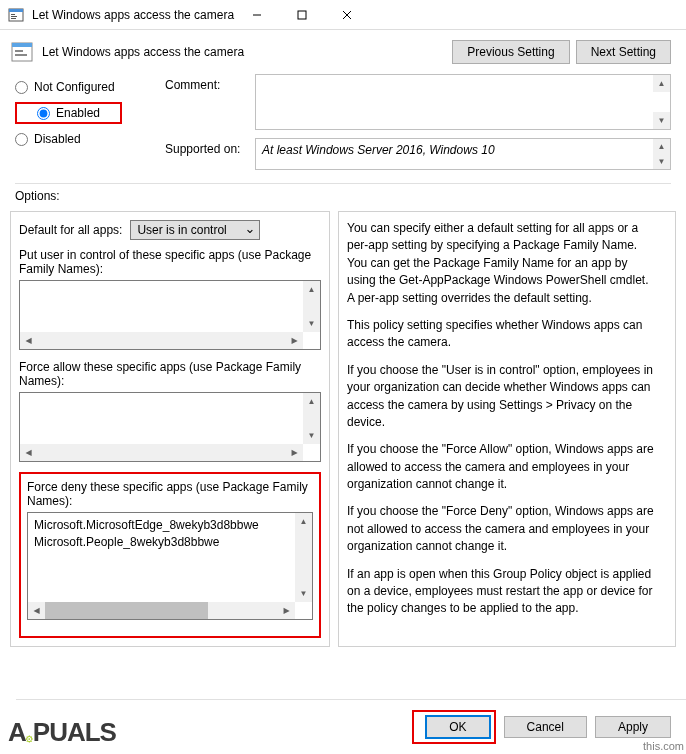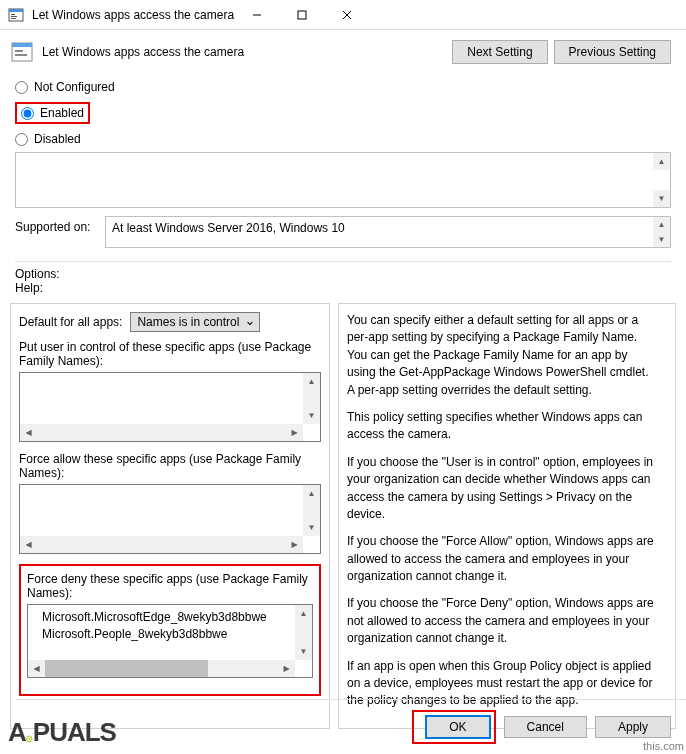--- a/index.html
+++ b/index.html
@@ -8,54 +8,54 @@
     .titlebar { height: 30px; display: flex; align-items: center; border-bottom: 1px solid #ddd; }
     .titlebar-icon { width: 16px; height: 16px; margin: 0 8px; }
     .win-controls { display: flex; }
     .win-btn { width: 45px; height: 30px; display: flex; align-items: center; justify-content: center; cursor: pointer; }
     
     .header-row { display: flex; align-items: center; padding: 10px 15px 10px 10px; }
     .header-icon { width: 24px; height: 24px; margin-right: 8px; }
     .header-title { flex: 1; }
     .nav-btn { padding: 4px 14px; border: 1px solid #adadad; background: #e1e1e1; margin-left: 6px; cursor: pointer; }
     
-    .radio-section { display: flex; padding: 0 15px; flex-direction: column; }
+    .radio-section { display: flex; padding: 0 15px; }
     .radio-col { width: 150px; }
     .radio-row { display: flex; align-items: center; padding: 6px 0; }
     .radio-row input[type=radio] { margin-right: 6px; }
-    .highlight-box { border: 2px solid #e60000; padding: 2px 4px; margin: 2px 0; display: inline-flex; align-items: flex-end; }
+    .highlight-box { border: 2px solid #e60000; padding: 2px 20px; margin: 2px 0; display: inline-flex; align-items: flex-end; }
     .highlight-box-nob { padding: 6px 0; }
     
     .field-col { flex: 1; }
     .field-group { display: flex; margin-bottom: 8px; }
     .field-label { width: 90px; padding-top: 4px; }
     .textarea-box { flex: 1; border: 1px solid #c0c0c0; min-height: 56px; position: relative; background: #fff; }
-    .supported-box { flex: 1; border: 1px solid #c0c0c0; padding: 4px 6px; min-height: 32px; background: #fff; position: relative; }
+    .supported-box { flex: 1; border: 1px solid #c0c0c0; padding: 4px 6px; min-height: 32px; background: #fff; position: relative; font-style: italic; }
     .scroll-arrows { position: absolute; right: 0; top: 0; bottom: 0; width: 17px; display: flex; flex-direction: column; justify-content: space-between; }
     .scroll-arrow { height: 17px; background: #f0f0f0; display: flex; align-items: center; justify-content: center; color: #606060; font-size: 8px; cursor: pointer; }
     
     .divider { border-top: 1px solid #e0e0e0; margin: 5px 15px; }
     
-    .section-headers { display: flex; padding: 0 15px 8px; flex-direction: column; }
+    .section-headers { display: flex; padding: 0 15px 8px; }
     .options-header { width: 330px; }
     .help-header { flex: 1; }
     
     .content-area { display: flex; padding: 0 10px; gap: 8px; }
     .options-panel { width: 320px; border: 1px solid #d0d0d0; padding: 8px; }
     .help-panel { flex: 1; border: 1px solid #d0d0d0; padding: 8px 4px 8px 8px; position: relative; }
     .help-text { line-height: 1.45; padding-right: 15px; }
     .help-text p { margin-bottom: 10px; }
     
     .option-row { display: flex; align-items: center; margin-bottom: 8px; }
     .option-label { margin-bottom: 2px; }
     .select-box { border: 1px solid #7a7a7a; padding: 2px 20px 2px 6px; background: #e1e1e1; position: relative; cursor: pointer; min-width: 130px; }
     .select-box::after { content: "⌄"; position: absolute; right: 4px; top: 0; font-size: 13px; }
     
     .list-box { border: 1px solid #7a7a7a; height: 70px; margin-top: 4px; margin-bottom: 10px; position: relative; background: #fff; }
-    .list-box-h { height: 74px; padding-left: 8px; }
+    .list-box-h { height: 108px; }
     .list-content { padding: 4px 6px; line-height: 1.4; }
     .vscroll { position: absolute; right: 0; top: 0; bottom: 17px; width: 17px; background: #f0f0f0; }
     .vscroll .scroll-arrow:last-child { position: absolute; bottom: 0; width: 100%; }
     .hscroll { position: absolute; left: 0; right: 17px; bottom: 0; height: 17px; background: #f0f0f0; display: flex; justify-content: space-between; }
     .hscroll .scroll-arrow { width: 17px; height: 17px; }
     .hscroll-thumb { background: #c0c0c0; height: 100%; flex: .7; margin-right: auto; }
     
     .force-deny-box { border: 2px solid #e60000; padding: 6px; margin-top: 6px; }
     
     .footer { position: absolute; bottom: 0; left: 16px; right: 0; padding: 10px 15px; text-align: right; border-top: 1px solid #e0e0e0; display: flex; justify-content: flex-end; align-items: center; margin-top: 36px; }
@@ -101,22 +101,22 @@
 </div>
 
 <div class="header-row">
   <svg class="header-icon" viewBox="0 0 24 24">
       <rect x="2" y="3" width="20" height="18" fill="#fff" stroke="#888"></rect>
       <rect x="2" y="3" width="20" height="4" fill="#5ba4e5"></rect>
       <rect x="5" y="10" width="8" height="2" fill="#888"></rect>
       <rect x="5" y="14" width="12" height="2" fill="#888"></rect>
     </svg>
   <span class="header-title">Let Windows apps access the camera</span>
+  <button class="nav-btn">Previous Setting</button>
   <button class="nav-btn">Next Setting</button>
-  <button class="nav-btn">Previous Setting</button>
 </div>
 
 <div class="radio-section">
   <div class="radio-col">
     <label class="radio-row highlight-box-nob">
       <input type="radio" name="state" style="">
       <span>Not Configured</span>
     </label>
     <span class="highlight-box">
       <label class="radio-row" style="padding:0">
@@ -124,20 +124,21 @@
         <span>Enabled</span>
       </label>
     </span>
     <label class="radio-row">
       <input type="radio" name="state" style="">
       <span>Disabled</span>
     </label>
   </div>
   <div class="field-col">
     <div class="field-group">
+      <div class="field-label">Comment:</div>
       <div class="textarea-box">
         <div class="scroll-arrows">
           <div class="scroll-arrow">▲</div>
           <div class="scroll-arrow">▼</div>
         </div>
       </div>
     </div>
     <div class="field-group">
       <div class="field-label">Supported on:</div>
       <div class="supported-box">
@@ -148,29 +149,28 @@
         </div>
       </div>
     </div>
   </div>
 </div>
 
 <div class="divider"></div>
 
 <div class="section-headers">
   <div class="options-header">Options:</div>
-  <div class="help-header">Help:</div>
 </div>
 
 <div class="content-area">
   <div class="options-panel">
     <div class="option-row">
       <span style="margin-right:8px">Default for all apps:</span>
       <div class="select-box">
-        <span>Names is in control</span>
+        <span>User is in control</span>
       </div>
     </div>
 
     <div class="option-label">Put user in control of these specific apps (use Package Family Names):</div>
     <div class="list-box">
       <div class="vscroll">
           <div class="scroll-arrow">▲</div>
           <div class="scroll-arrow">▼</div>
         </div>
       <div class="hscroll">

